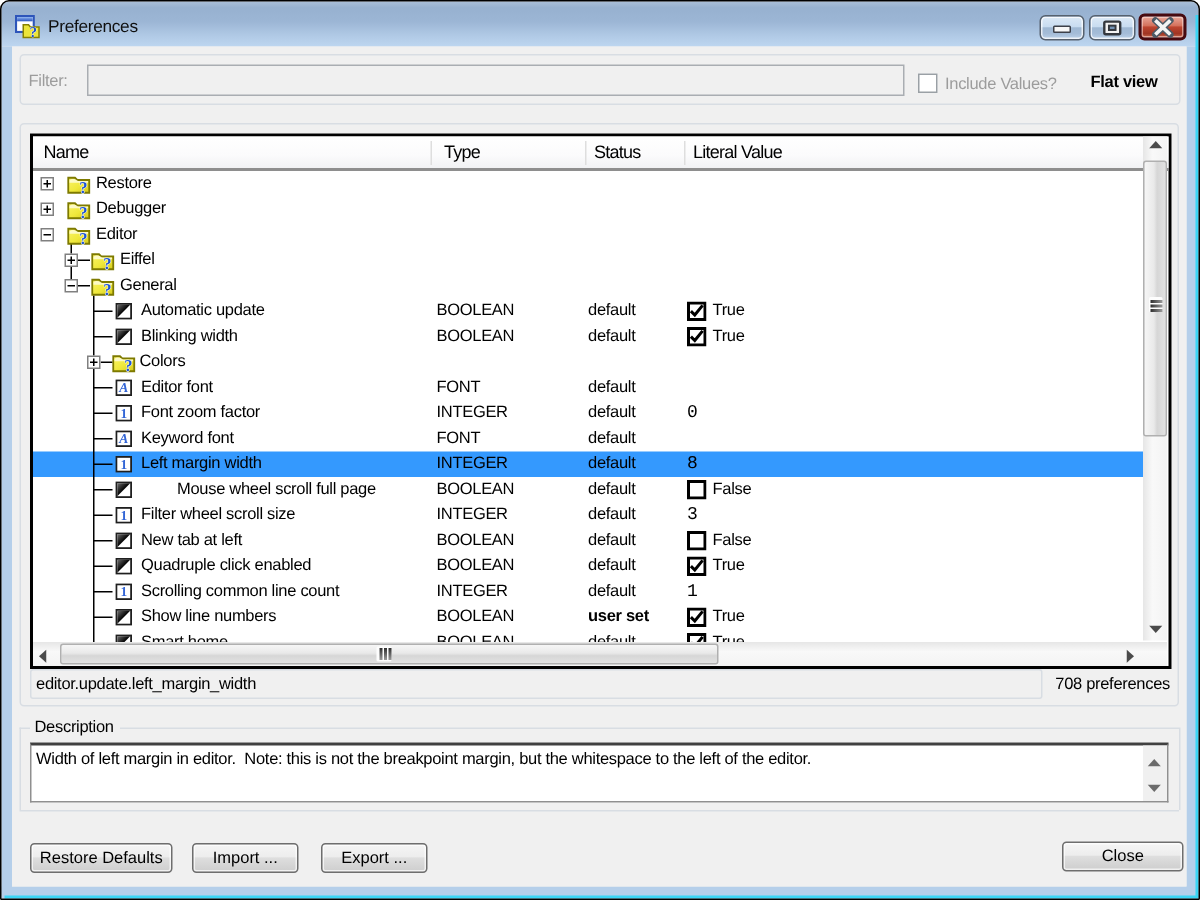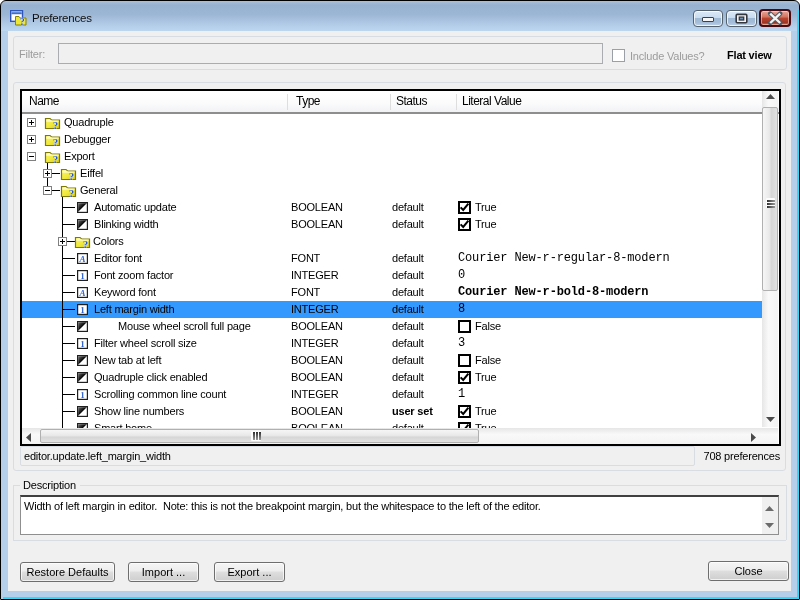--- a/index.html
+++ b/index.html
@@ -112,33 +112,33 @@
       </div>
 <div style="position:absolute;left:58px;top:237px;width:9px;height:9px;background:#fff;border:1px solid #808080;box-sizing:border-box">
         <div style="position:absolute;left:1px;top:3px;width:5px;height:1px;background:#000"></div>
         <div style="position:absolute;left:3px;top:1px;width:1px;height:5px;background:#000"></div>
       </div>
 <svg style="position:absolute;left:44px;top:115px" width="17" height="15" viewBox="0 0 17 15">
 <path d="M1.5,3.5 L6,3.5 L7.5,5 L15.5,5 L15.5,13.5 L1.5,13.5 Z" fill="url(#fg)" stroke="#7e7a00" stroke-width="1.2"></path>
 <path d="M2.3,5.1 C4.5,3.6 6.5,4.6 8,5.6 L14.7,5.6 L14.7,6.8 L2.3,6.8 Z" fill="#fdfbd2" opacity="0.9"></path>
 <text x="11.6" y="13.6" font-family="Liberation Serif" font-weight="bold" font-size="11" fill="#1f55d4" stroke="#ffffff" stroke-width="0.55" paint-order="stroke" text-anchor="middle">?</text>
 </svg>
-<div class="t" style="left:64px;top:116px;">Quadruple</div>
+<div class="t" style="left:64px;top:116px;">Restore</div>
 <svg style="position:absolute;left:44px;top:132px" width="17" height="15" viewBox="0 0 17 15">
 <path d="M1.5,3.5 L6,3.5 L7.5,5 L15.5,5 L15.5,13.5 L1.5,13.5 Z" fill="url(#fg)" stroke="#7e7a00" stroke-width="1.2"></path>
 <path d="M2.3,5.1 C4.5,3.6 6.5,4.6 8,5.6 L14.7,5.6 L14.7,6.8 L2.3,6.8 Z" fill="#fdfbd2" opacity="0.9"></path>
 <text x="11.6" y="13.6" font-family="Liberation Serif" font-weight="bold" font-size="11" fill="#1f55d4" stroke="#ffffff" stroke-width="0.55" paint-order="stroke" text-anchor="middle">?</text>
 </svg>
 <div class="t" style="left:64px;top:133px;">Debugger</div>
 <svg style="position:absolute;left:44px;top:149px" width="17" height="15" viewBox="0 0 17 15">
 <path d="M1.5,3.5 L6,3.5 L7.5,5 L15.5,5 L15.5,13.5 L1.5,13.5 Z" fill="url(#fg)" stroke="#7e7a00" stroke-width="1.2"></path>
 <path d="M2.3,5.1 C4.5,3.6 6.5,4.6 8,5.6 L14.7,5.6 L14.7,6.8 L2.3,6.8 Z" fill="#fdfbd2" opacity="0.9"></path>
 <text x="11.6" y="13.6" font-family="Liberation Serif" font-weight="bold" font-size="11" fill="#1f55d4" stroke="#ffffff" stroke-width="0.55" paint-order="stroke" text-anchor="middle">?</text>
 </svg>
-<div class="t" style="left:64px;top:150px;">Export</div>
+<div class="t" style="left:64px;top:150px;">Editor</div>
 <svg style="position:absolute;left:60px;top:166px" width="17" height="15" viewBox="0 0 17 15">
 <path d="M1.5,3.5 L6,3.5 L7.5,5 L15.5,5 L15.5,13.5 L1.5,13.5 Z" fill="url(#fg)" stroke="#7e7a00" stroke-width="1.2"></path>
 <path d="M2.3,5.1 C4.5,3.6 6.5,4.6 8,5.6 L14.7,5.6 L14.7,6.8 L2.3,6.8 Z" fill="#fdfbd2" opacity="0.9"></path>
 <text x="11.6" y="13.6" font-family="Liberation Serif" font-weight="bold" font-size="11" fill="#1f55d4" stroke="#ffffff" stroke-width="0.55" paint-order="stroke" text-anchor="middle">?</text>
 </svg>
 <div class="t" style="left:80px;top:167px;">Eiffel</div>
 <svg style="position:absolute;left:60px;top:183px" width="17" height="15" viewBox="0 0 17 15">
 <path d="M1.5,3.5 L6,3.5 L7.5,5 L15.5,5 L15.5,13.5 L1.5,13.5 Z" fill="url(#fg)" stroke="#7e7a00" stroke-width="1.2"></path>
 <path d="M2.3,5.1 C4.5,3.6 6.5,4.6 8,5.6 L14.7,5.6 L14.7,6.8 L2.3,6.8 Z" fill="#fdfbd2" opacity="0.9"></path>
 <text x="11.6" y="13.6" font-family="Liberation Serif" font-weight="bold" font-size="11" fill="#1f55d4" stroke="#ffffff" stroke-width="0.55" paint-order="stroke" text-anchor="middle">?</text>
@@ -174,37 +174,35 @@
 <text x="11.6" y="13.6" font-family="Liberation Serif" font-weight="bold" font-size="11" fill="#1f55d4" stroke="#ffffff" stroke-width="0.55" paint-order="stroke" text-anchor="middle">?</text>
 </svg>
 <div class="t" style="left:93px;top:235px;">Colors</div>
 <svg style="position:absolute;left:77px;top:253px" width="11" height="11" viewBox="0 0 11 11">
 <rect x="0.5" y="0.5" width="10" height="10" fill="#ffffff" stroke="#1f1f1f" stroke-width="1.4"></rect>
 <text x="5.6" y="8.6" font-family="Liberation Serif" font-weight="bold" font-style="italic" font-size="9" fill="#3466d6" text-anchor="middle">A</text>
 </svg>
 <div class="t" style="left:94px;top:252px;">Editor font</div>
 <div class="t" style="left:291px;top:252px;">FONT</div>
 <div class="t" style="left:392px;top:252px;">default</div>
-<div class="t mono" style="left:458px;top:252px;">Courier New-r-regular-8-modern</div>
 <svg style="position:absolute;left:77px;top:270px" width="11" height="11" viewBox="0 0 11 11">
 <rect x="0.5" y="0.5" width="10" height="10" fill="#ffffff" stroke="#1f1f1f" stroke-width="1.4"></rect>
 <text x="5.6" y="8.6" font-family="Liberation Serif" font-weight="bold" font-size="9" fill="#3466d6" text-anchor="middle">1</text>
 </svg>
 <div class="t" style="left:94px;top:269px;">Font zoom factor</div>
 <div class="t" style="left:291px;top:269px;">INTEGER</div>
 <div class="t" style="left:392px;top:269px;">default</div>
 <div class="t mono" style="left:458px;top:269px;">0</div>
 <svg style="position:absolute;left:77px;top:287px" width="11" height="11" viewBox="0 0 11 11">
 <rect x="0.5" y="0.5" width="10" height="10" fill="#ffffff" stroke="#1f1f1f" stroke-width="1.4"></rect>
 <text x="5.6" y="8.6" font-family="Liberation Serif" font-weight="bold" font-style="italic" font-size="9" fill="#3466d6" text-anchor="middle">A</text>
 </svg>
 <div class="t" style="left:94px;top:286px;">Keyword font</div>
 <div class="t" style="left:291px;top:286px;">FONT</div>
 <div class="t" style="left:392px;top:286px;">default</div>
-<div class="t mono" style="left:458px;top:286px;font-weight:bold">Courier New-r-bold-8-modern</div>
 <svg style="position:absolute;left:77px;top:304px" width="11" height="11" viewBox="0 0 11 11">
 <rect x="0.5" y="0.5" width="10" height="10" fill="#ffffff" stroke="#1f1f1f" stroke-width="1.4"></rect>
 <text x="5.6" y="8.6" font-family="Liberation Serif" font-weight="bold" font-size="9" fill="#3466d6" text-anchor="middle">1</text>
 </svg>
 <div class="t" style="left:94px;top:303px;text-align:right;">Left margin width</div>
 <div class="t" style="left:291px;top:303px;">INTEGER</div>
 <div class="t" style="left:392px;top:303px;">default</div>
 <div class="t mono" style="left:458px;top:303px;">8</div>
 <svg style="position:absolute;left:77px;top:321px" width="11" height="11" viewBox="0 0 11 11">
 <rect x="0.5" y="0.5" width="10" height="10" fill="#ffffff" stroke="#1f1f1f" stroke-width="1.4"></rect>

